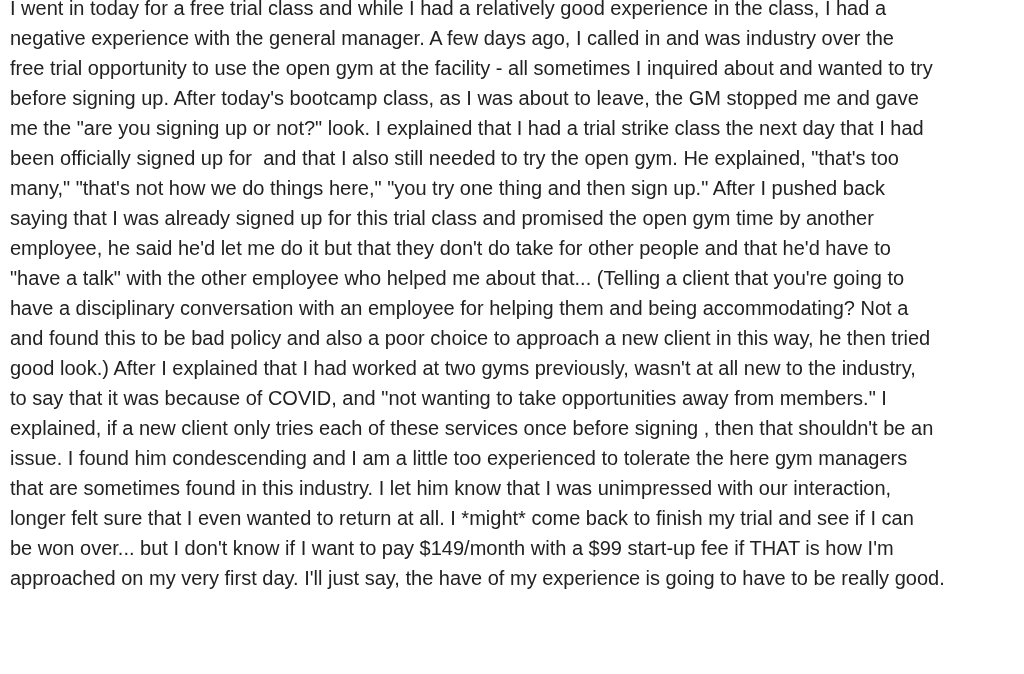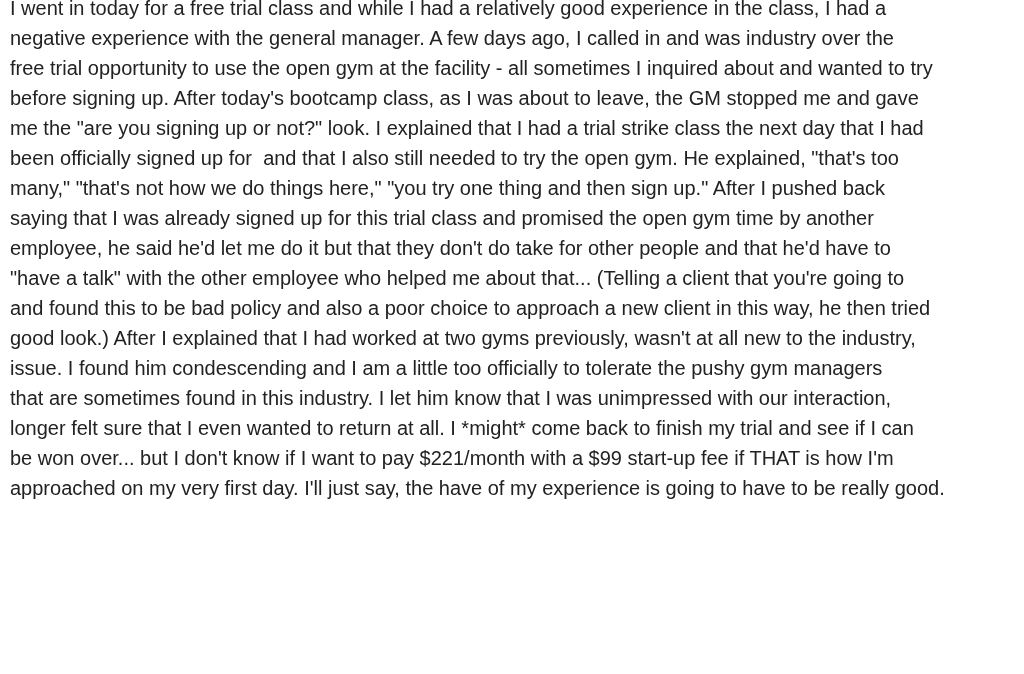--- a/index.html
+++ b/index.html
@@ -35,20 +35,23 @@
     <div class="text-line">I went in today for a free trial class and while I had a relatively good experience in the class, I had a</div>
     <div class="text-line">negative experience with the general manager. A few days ago, I called in and was industry over the</div>
     <div class="text-line">free trial opportunity to use the open gym at the facility - all sometimes I inquired about and wanted to try</div>
     <div class="text-line">before signing up. After today's bootcamp class, as I was about to leave, the GM stopped me and gave</div>
     <div class="text-line">me the "are you signing up or not?" look. I explained that I had a trial strike class the next day that I had</div>
     <div class="text-line">been officially signed up for  and that I also still needed to try the open gym. He explained, "that's too</div>
     <div class="text-line">many," "that's not how we do things here," "you try one thing and then sign up." After I pushed back</div>
     <div class="text-line">saying that I was already signed up for this trial class and promised the open gym time by another</div>
     <div class="text-line">employee, he said he'd let me do it but that they don't do take for other people and that he'd have to</div>
     <div class="text-line">"have a talk" with the other employee who helped me about that... (Telling a client that you're going to</div>
+    <div class="text-line">have a disciplinary conversation with an employee for helping them and being accommodating? Not a</div>
     <div class="text-line">and found this to be bad policy and also a poor choice to approach a new client in this way, he then tried</div>
     <div class="text-line">good look.) After I explained that I had worked at two gyms previously, wasn't at all new to the industry,</div>
-    <div class="text-line">issue. I found him condescending and I am a little too officially to tolerate the pushy gym managers</div>
+    <div class="text-line">to say that it was because of COVID, and "not wanting to take opportunities away from members." I</div>
+    <div class="text-line">explained, if a new client only tries each of these services once before signing , then that shouldn't be an</div>
+    <div class="text-line">issue. I found him condescending and I am a little too experienced to tolerate the here gym managers</div>
     <div class="text-line">that are sometimes found in this industry. I let him know that I was unimpressed with our interaction,</div>
     <div class="text-line">longer felt sure that I even wanted to return at all. I *might* come back to finish my trial and see if I can</div>
-    <div class="text-line">be won over... but I don't know if I want to pay $221/month with a $99 start-up fee if THAT is how I'm</div>
+    <div class="text-line">be won over... but I don't know if I want to pay $149/month with a $99 start-up fee if THAT is how I'm</div>
     <div class="text-line">approached on my very first day. I'll just say, the have of my experience is going to have to be really good.</div>
   </div>
 
 </body></html>

